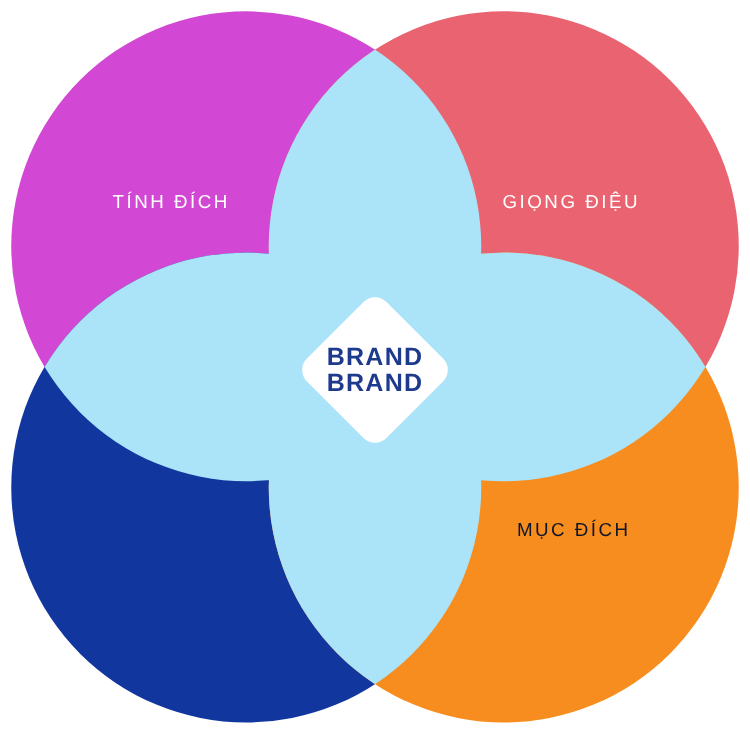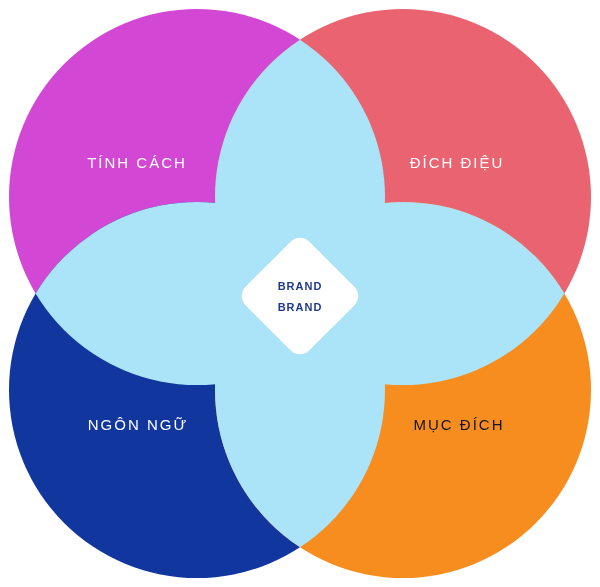--- a/index.html
+++ b/index.html
@@ -33,21 +33,21 @@
   .vlabel.tl { left: 137px; top: 162px; }
   .vlabel.tr { left: 457px; top: 162px; }
   .vlabel.bl { left: 138px; top: 424px; }
   .vlabel.br { left: 459px; top: 424px; }
   .center-text {
     position: absolute;
     left: 300px;
     top: 297px;
     transform: translate(-50%, -50%);
     text-align: center;
-    font-size: 11px;
+    font-size: 20px;
     font-weight: 800;
     letter-spacing: 1px;
     line-height: 21px;
     white-space: nowrap;
   }
 </style>
 </head>
 <body style="background: rgb(255, 255, 255);">
 
 <div class="stage">
@@ -79,23 +79,22 @@
       <circle cx="403" cy="197" r="188" fill="#ABE3F9"></circle>
       <circle cx="197" cy="390" r="188" fill="#ABE3F9"></circle>
     </g>
     <g clip-path="url(#clip-tr)">
       <circle cx="197" cy="390" r="188" fill="#ABE3F9"></circle>
     </g>
 
     <rect x="255" y="251" width="90" height="90" rx="13" ry="13" transform="rotate(45 300 296)" fill="#FFFFFF"></rect>
   </svg>
 
-  <div class="vlabel tl" style="color: rgb(255, 255, 255);">TÍNH CÁCH</div>
-  <div class="vlabel tr" style="color: rgb(255, 255, 255);">ĐÍCH ĐIỆU</div>
-  <div class="vlabel bl" style="color: rgb(255, 255, 255);">NGÔN NGỮ</div>
+  <div class="vlabel tl" style="color: rgb(255, 255, 255);">TÍNH ĐÍCH</div>
+  <div class="vlabel tr" style="color: rgb(255, 255, 255);">GIỌNG ĐIỆU</div>
   <div class="vlabel br" style="color: #0f172a;">MỤC ĐÍCH</div>
 
   <div class="center-text" style="color: rgb(30, 58, 140);">
     <div>BRAND</div>
     <div>BRAND</div>
   </div>
 
 </div>
 
 </body></html>

